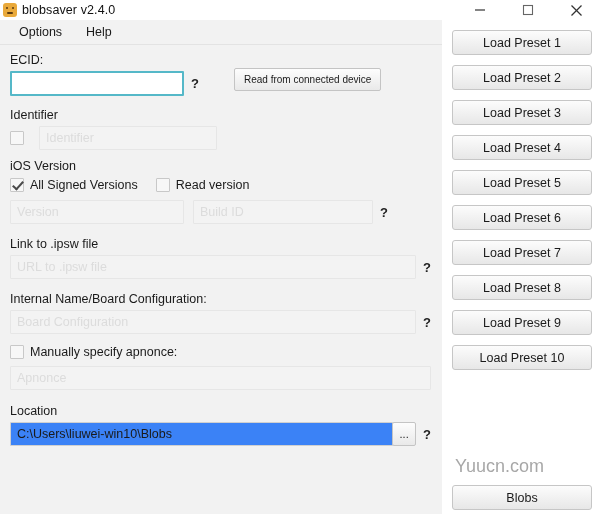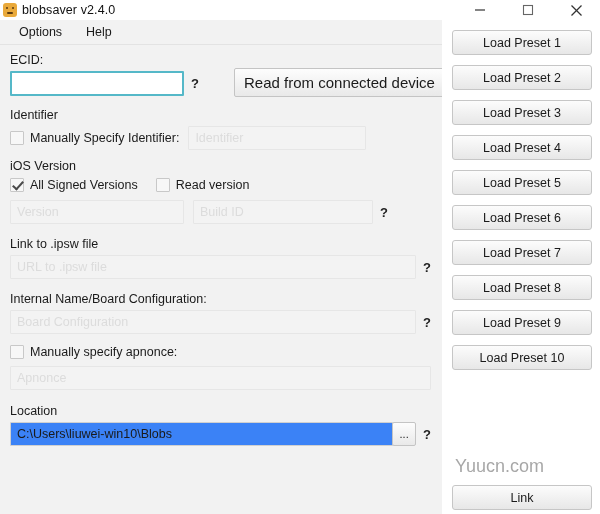--- a/index.html
+++ b/index.html
@@ -130,21 +130,21 @@
     color: #222;
     margin-left: 7px;
     width: 9px;
     flex: none;
     font-weight: 600;
   }
 
   
   .btn {
     font-family: "Liberation Sans", sans-serif;
-    font-size: 15px;
+    font-size: 10px;
     color: #1a1a1a;
     background: linear-gradient(#fdfdfd, #e9e9e9);
     border: 1px solid #c4c4c4;
     border-radius: 2px;
     padding: 5px 10px;
     white-space: nowrap;
     text-align: center;
   }
 
   .readbtn {
@@ -286,21 +286,20 @@
       <span class="lbl">ECID:</span>
       <div class="row">
         <input class="tf focused" style="width: 174px;" value="">
         <span class="qmark">?</span>
       </div>
 
       <span class="lbl" style="margin-top:11px;">Identifier</span>
 
       <div class="row" style="margin-bottom:8px;">
         <span class="cb"></span>
-        <span class="lbl" style="margin:0;">Manually Specify Identifier:</span>
         <input class="tf disabled" style="width: 178px; margin-left: 9px;" disabled="" placeholder="Identifier">
       </div>
 
 
       <span class="lbl">iOS Version</span>
 
       <div class="row" style="margin-bottom:7px;">
         <span class="cb checked"></span>
         <span class="lbl" style="margin:0;">All Signed Versions</span>
         <span class="cb" style="margin-left:18px;"></span>
@@ -350,18 +349,18 @@
     <div class="preset" style="top:45px;">Load Preset 2</div>
     <div class="preset" style="top:80px;">Load Preset 3</div>
     <div class="preset" style="top:115px;">Load Preset 4</div>
     <div class="preset" style="top:150px;">Load Preset 5</div>
     <div class="preset" style="top:185px;">Load Preset 6</div>
     <div class="preset" style="top:220px;">Load Preset 7</div>
     <div class="preset" style="top:255px;">Load Preset 8</div>
     <div class="preset" style="top:290px;">Load Preset 9</div>
     <div class="preset" style="top:325px;">Load Preset 10</div>
 
-    <div class="savebtn">Link</div>
+    <div class="savebtn">Blobs</div>
   </div>
 
   <div class="watermark">Yuucn.com</div>
 
 </div>
 
 </body></html>

